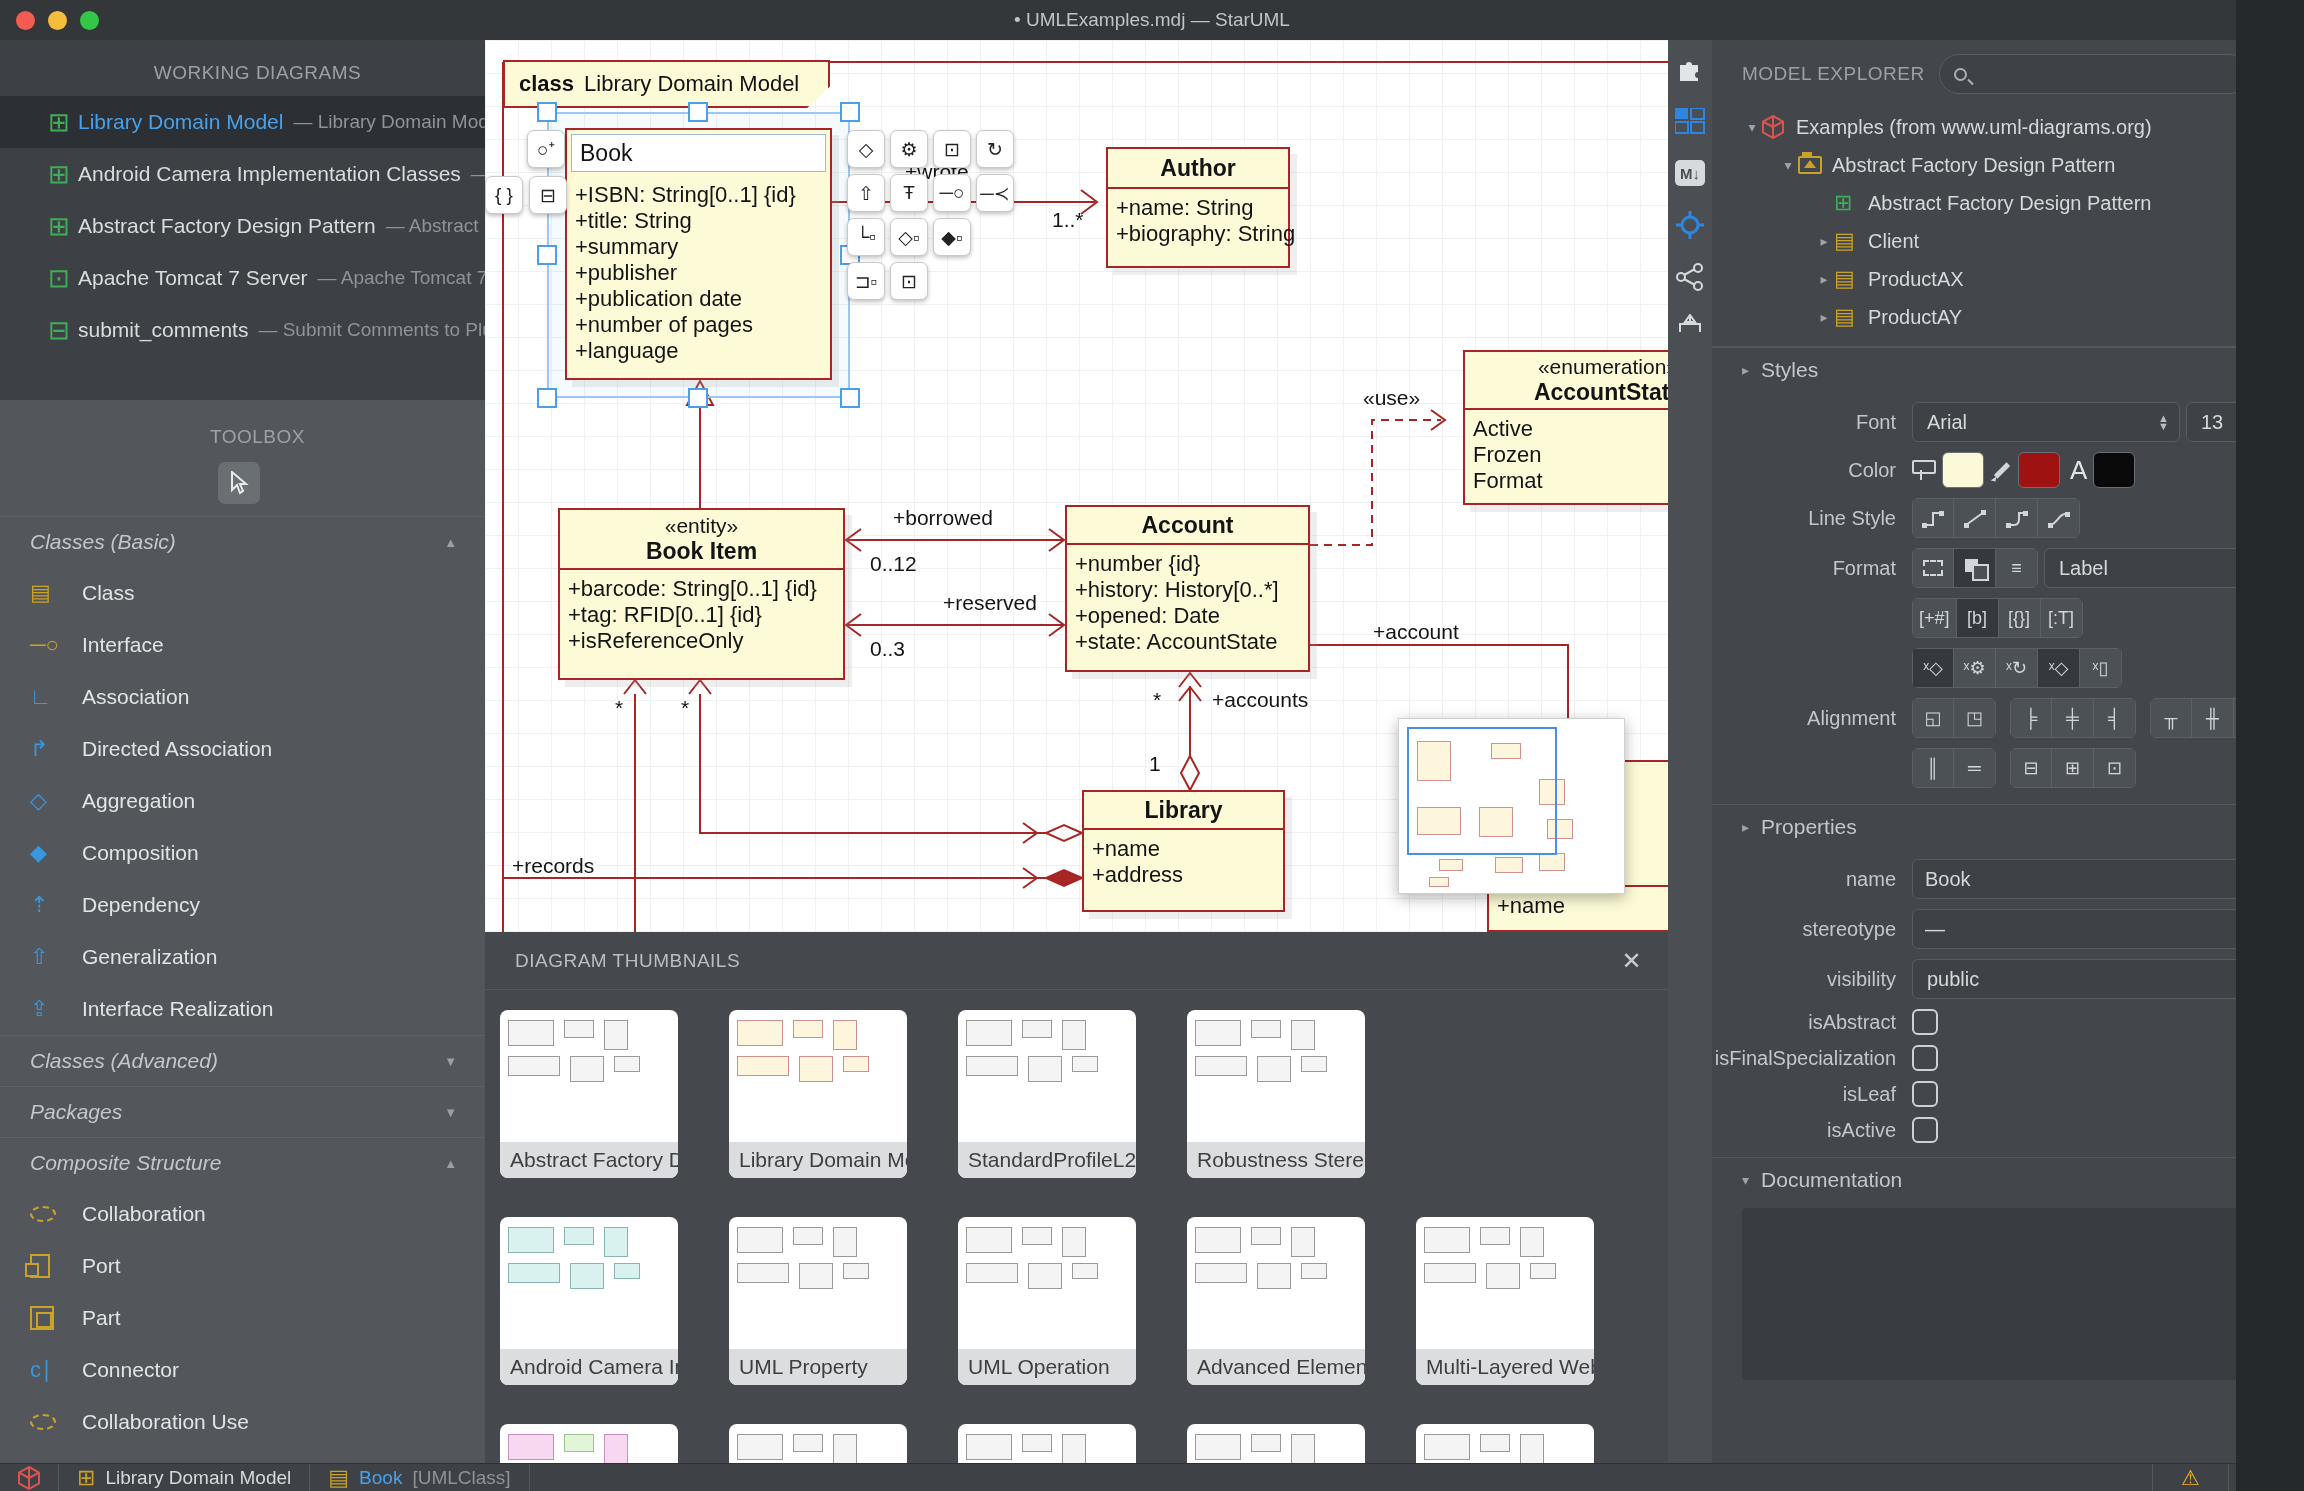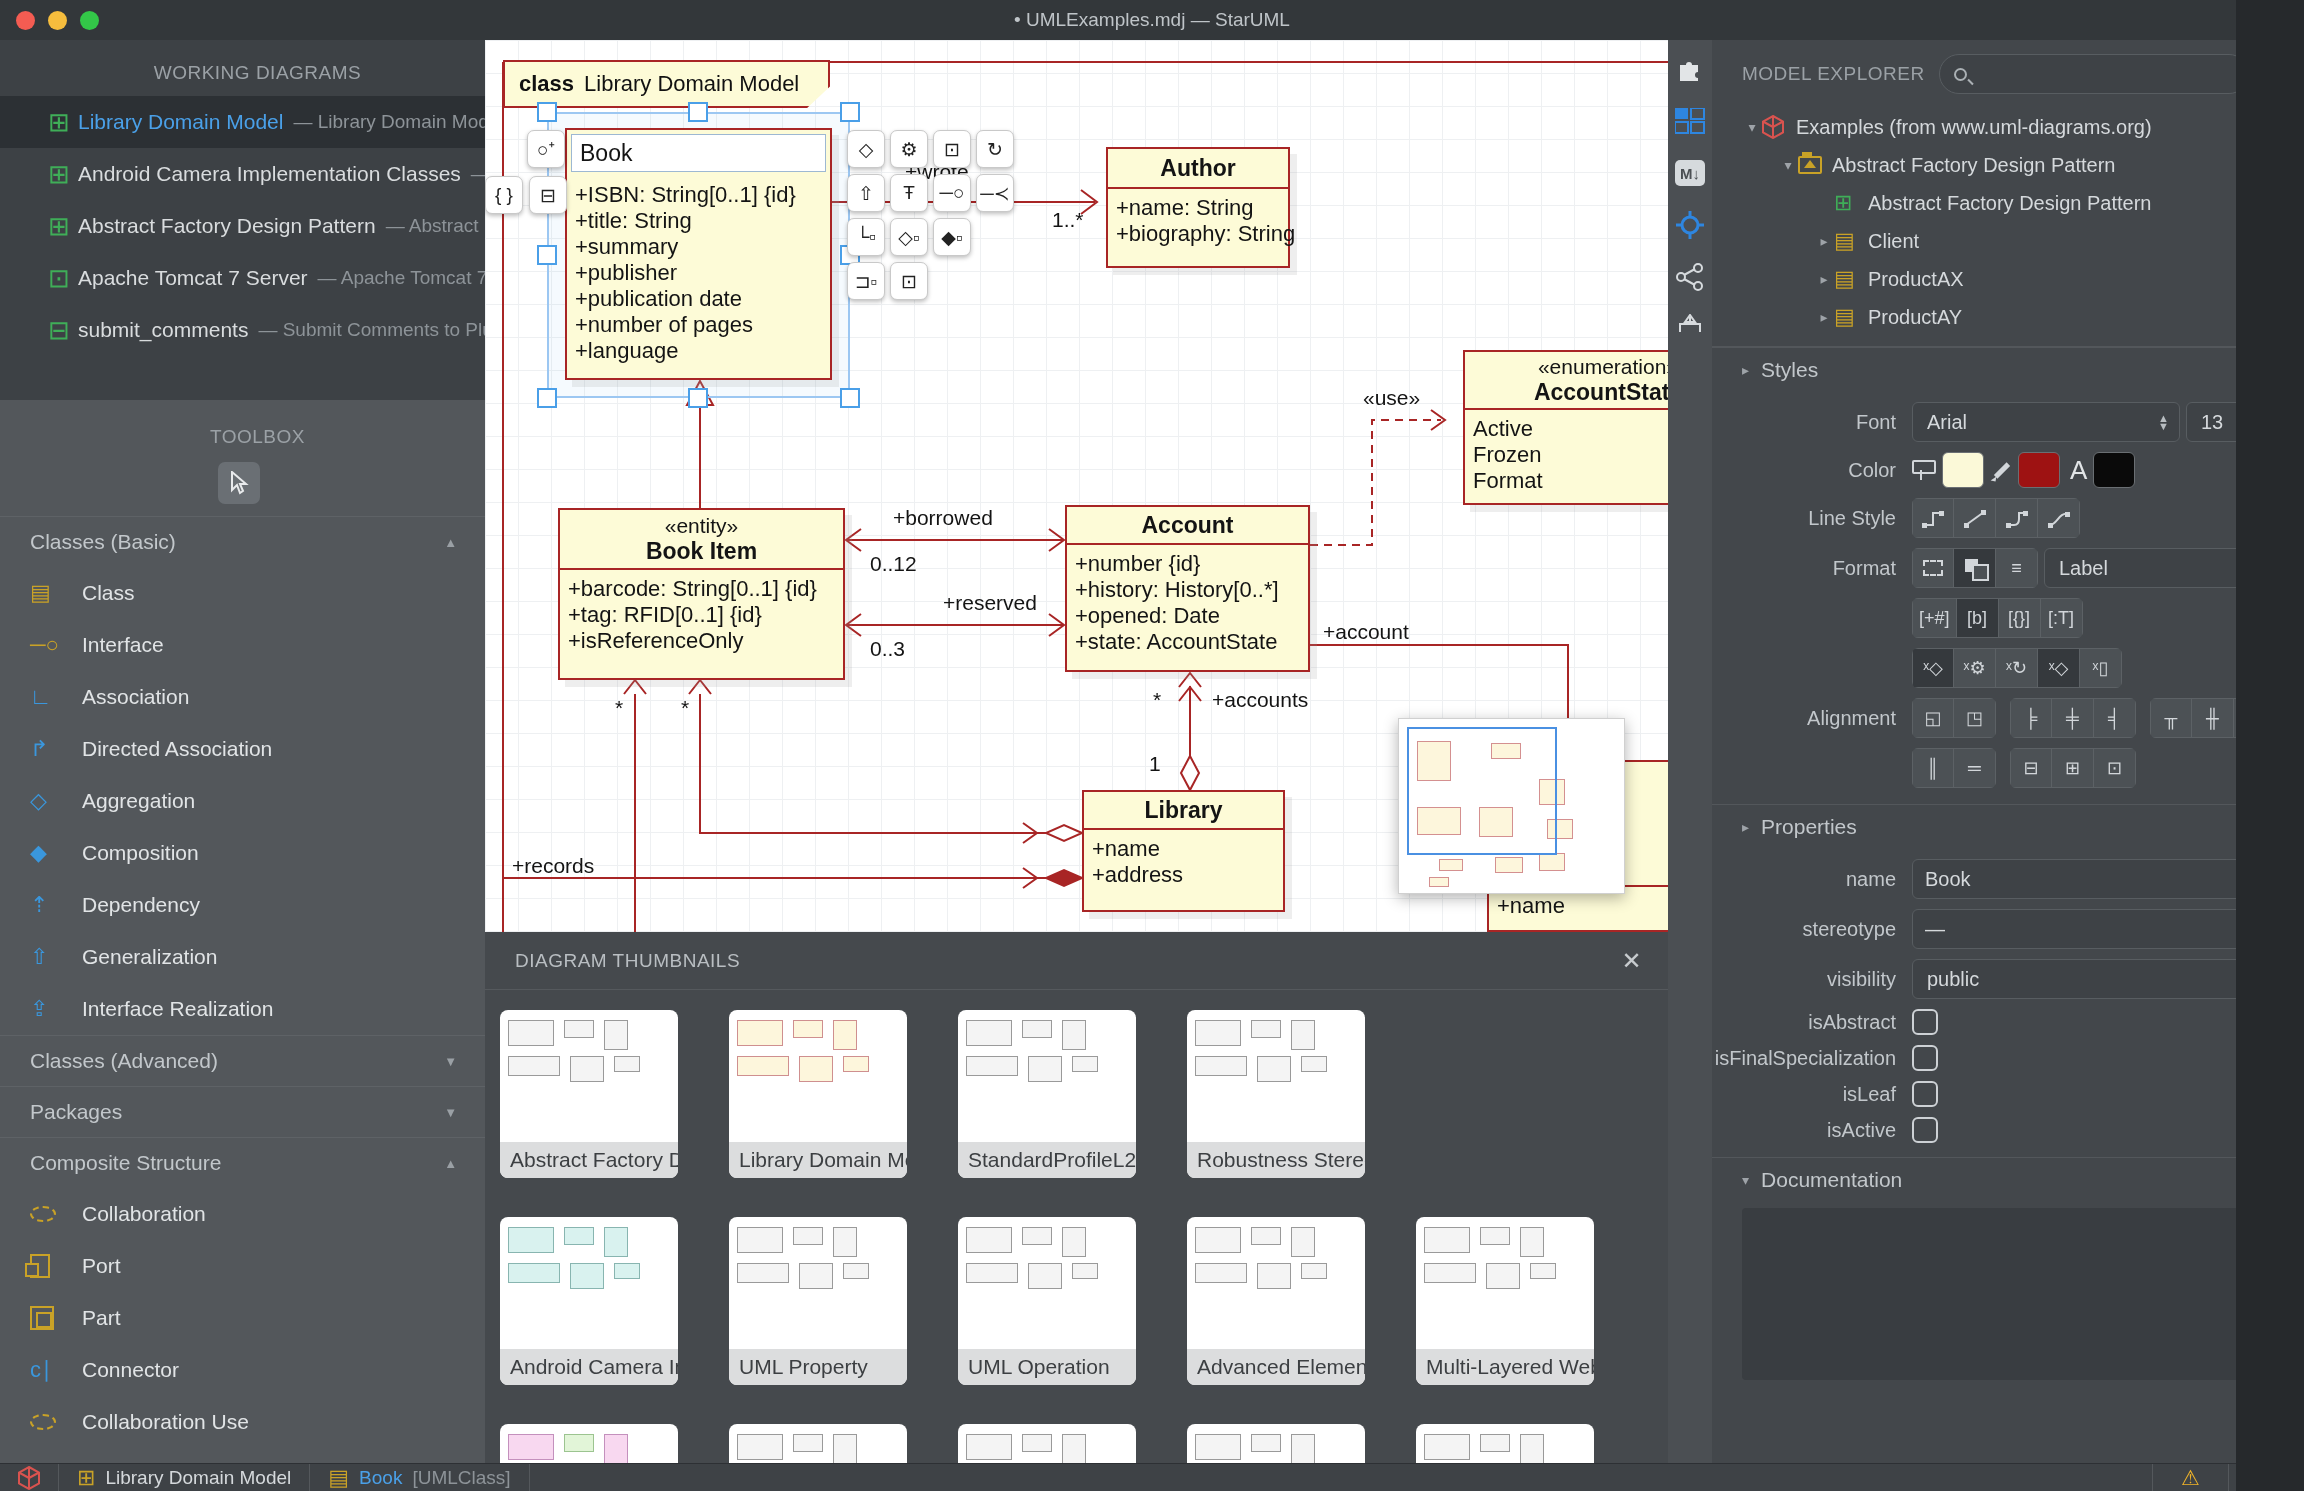--- a/index.html
+++ b/index.html
@@ -21,21 +21,21 @@
   .wd-item { display:flex; align-items:center; height:52px; padding-left:40px; white-space:nowrap; overflow:hidden; }
   .wd-item.sel { background:#2c3034; }
   .wd-ic { color:#3fae58; font-size:26px; width:38px; flex:none; }
   .wd-name { color:#d9dcde; font-size:21px; }
   .wd-item.sel .wd-name { color:#4aa0e8; }
   .wd-desc { color:#8d9398; font-size:19px; margin-left:10px; }
   .toolbox { padding-top:16px; }
   .cursor-row { height:56px; position:relative; }
   .cursor-btn { position:absolute; left:218px; top:2px; width:42px; height:42px; background:#6a6f74; border-radius:7px; display:flex; align-items:center; justify-content:center; }
   .tb-sec { border-top:1px solid #5e6266; }
-  .tb-sec-h { display:flex; align-items:center; height:50px; padding:0 28px 0 30px; color:#c2c7cb; font-size:21px; }
+  .tb-sec-h { display:flex; align-items:center; height:50px; padding:0 28px 0 30px; color:#c2c7cb; font-size:21px;font-style:italic; }
   .tb-sec-h .arr { margin-left:auto; color:#9aa0a5; font-size:13px; }
   .tb-item { display:flex; align-items:center; height:52px; padding-left:30px; color:#e1e4e6; font-size:21px; }
   .tb-ic { width:52px; flex:none; font-size:22px; display:flex; align-items:center; }
   .yel { color:#c9a227; } .blu { color:#3a97dd; }
   .ell { display:inline-block; width:26px; height:16px; border:2px dashed #c9a227; border-radius:50%; }
   .port { display:inline-block; width:20px; height:24px; border:2px solid #c9a227; position:relative; }
   .port::before { content:""; position:absolute; left:-7px; top:7px; width:10px; height:10px; border:2px solid #c9a227; background:#53575b; }
   .part { display:inline-block; width:24px; height:24px; border:2px solid #c9a227; position:relative; }
   .part::before { content:""; position:absolute; left:4px; top:4px; width:12px; height:12px; border:2px solid #c9a227; }
 
@@ -423,21 +423,21 @@
           <span class="cv-label" style="left: 408px; top: 466px;">+borrowed</span>
           <span class="cv-label" style="left: 385px; top: 512px;">0..12</span>
           <span class="cv-label" style="left: 458px; top: 551px;">+reserved</span>
           <span class="cv-label" style="left: 385px; top: 597px;">0..3</span>
           <span class="cv-label" style="left: 130px; top: 656px;">*</span>
           <span class="cv-label" style="left: 196px; top: 656px;">*</span>
           <span class="cv-label" style="left: 668px; top: 648px;">*</span>
           <span class="cv-label" style="left: 727px; top: 648px;">+accounts</span>
           <span class="cv-label" style="left: 664px; top: 712px;">1</span>
           <span class="cv-label" style="left: 27px; top: 814px;">+records</span>
-          <span class="cv-label" style="left: 838px; top: 580px;">+account</span>
+          <span class="cv-label" style="left: 888px; top: 580px;">+account</span>
           <span class="cv-label" style="left: 878px; top: 346px;">«use»</span>
         </div>
       <div id="sel-handles">
           <div class="handle" style="left: 52px; top: 62px;"></div>
           <div class="handle" style="left: 203px; top: 62px;"></div>
           <div class="handle" style="left: 355px; top: 62px;"></div>
           <div class="handle" style="left: 52px; top: 205px;"></div>
           <div class="handle" style="left: 355px; top: 205px;"></div>
           <div class="handle" style="left: 52px; top: 348px;"></div>
           <div class="handle" style="left: 203px; top: 348px;"></div>

